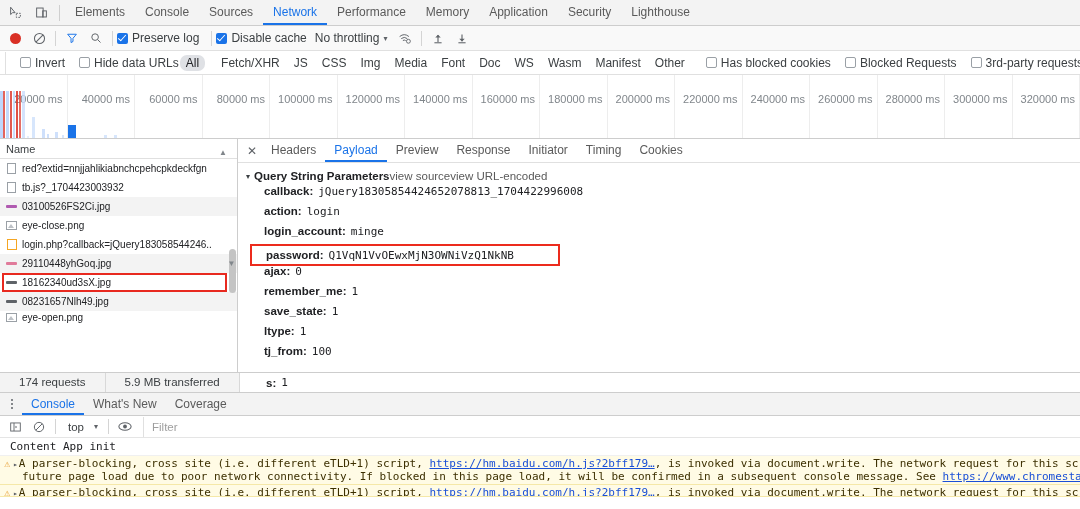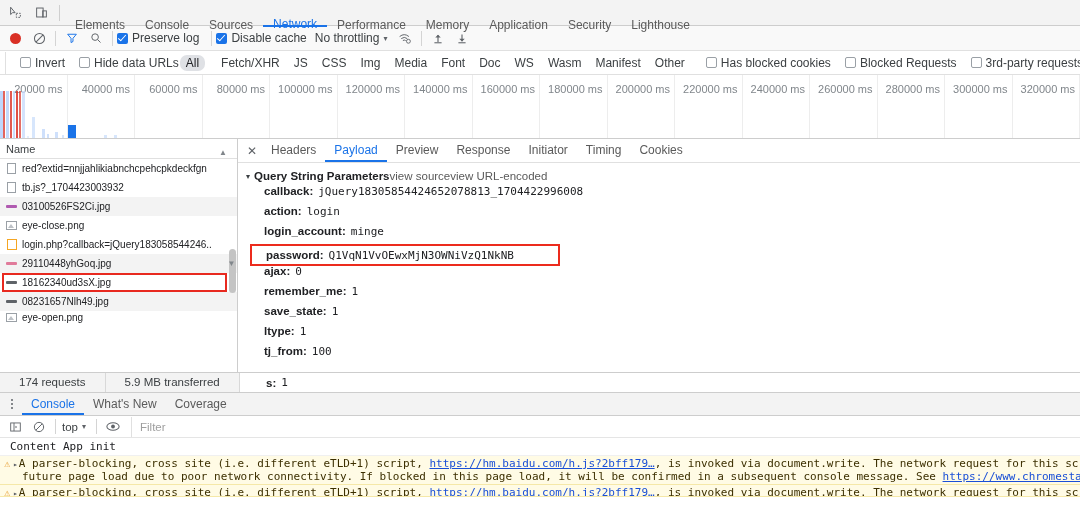--- a/index.html
+++ b/index.html
@@ -23,21 +23,21 @@
     background: #f3f3f3;
     padding: 0 2px;
   }
   .tb-icon {
     width: 26px; height: 24px;
     display: flex; align-items: center; justify-content: center;
     color: #5f6368;
   }
   .tb-sep { width: 1px; height: 16px; background: #cfcfcf; margin: 0 5px; }
   .tab {
-    padding: 13px 10px; height: 25px; line-height: 25px;
+    padding: 0 10px; height: 25px; line-height: 25px;
     font-size: 12px; color: #5a5a5a; white-space: nowrap;
   }
   .tab.active { color: #1a73e8; border-bottom: 2px solid #1a73e8; }
 
   
   .nettoolbar {
     display: flex; align-items: center;
     height: 25px;
     border-bottom: 1px solid #e0e0e0;
     background: #f9f9f9;
@@ -95,21 +95,21 @@
     position: relative; height: 64px;
     border-bottom: 1px solid #cdcdcd;
     background: #fff; overflow: hidden;
   }
   .ov-ticks { position: absolute; inset: 0; display: flex; }
   .ov-tick {
     position: relative; flex: 1 0 0;
     border-right: 1px solid #ededed;
   }
   .ov-tick span {
-    position: absolute; right: 4px; top: 8px;
+    position: absolute; right: 4px; top: 18px;
     font-size: 11px; color: #80868b; white-space: nowrap;
   }
   .ov-bars { position: absolute; left: 0; top: 16px; height: 48px; width: 100%; }
   .ov-bar { position: absolute; bottom: 0; }
 
   
   .main {
     display: flex; height: 234px;
     border-bottom: 1px solid #cdcdcd;
     background: #fff;
@@ -267,21 +267,21 @@
     height: 22px;
     border-bottom: 1px solid #e5e5e5;
     background: #fff;
     font-size: 11.5px;
     padding-left: 3px;
   }
   .ct-filter {
     margin-left: 6px; color: #9e9e9e; flex: 1;
     border-left: 1px solid #e0e0e0; padding-left: 8px; line-height: 20px;
   }
-  .ctx { color: #3c4043; margin: 0 2px; }
+  .ctx { color: #3c4043; margin: 0 8px; }
 
   .consolebody { background: #fff; font-family: "DejaVu Sans Mono", "Liberation Mono", monospace; font-size: 11px; }
   .cline {
     padding: 2px 0 2px 10px; color: #202124;
     border-bottom: 1px solid #f0f0f0;
     white-space: nowrap;
   }
   .warnblock {
     background: #fffbe5; border-bottom: 1px solid #f5e8a8;
     padding: 1px 0 1px 4px; position: relative;

